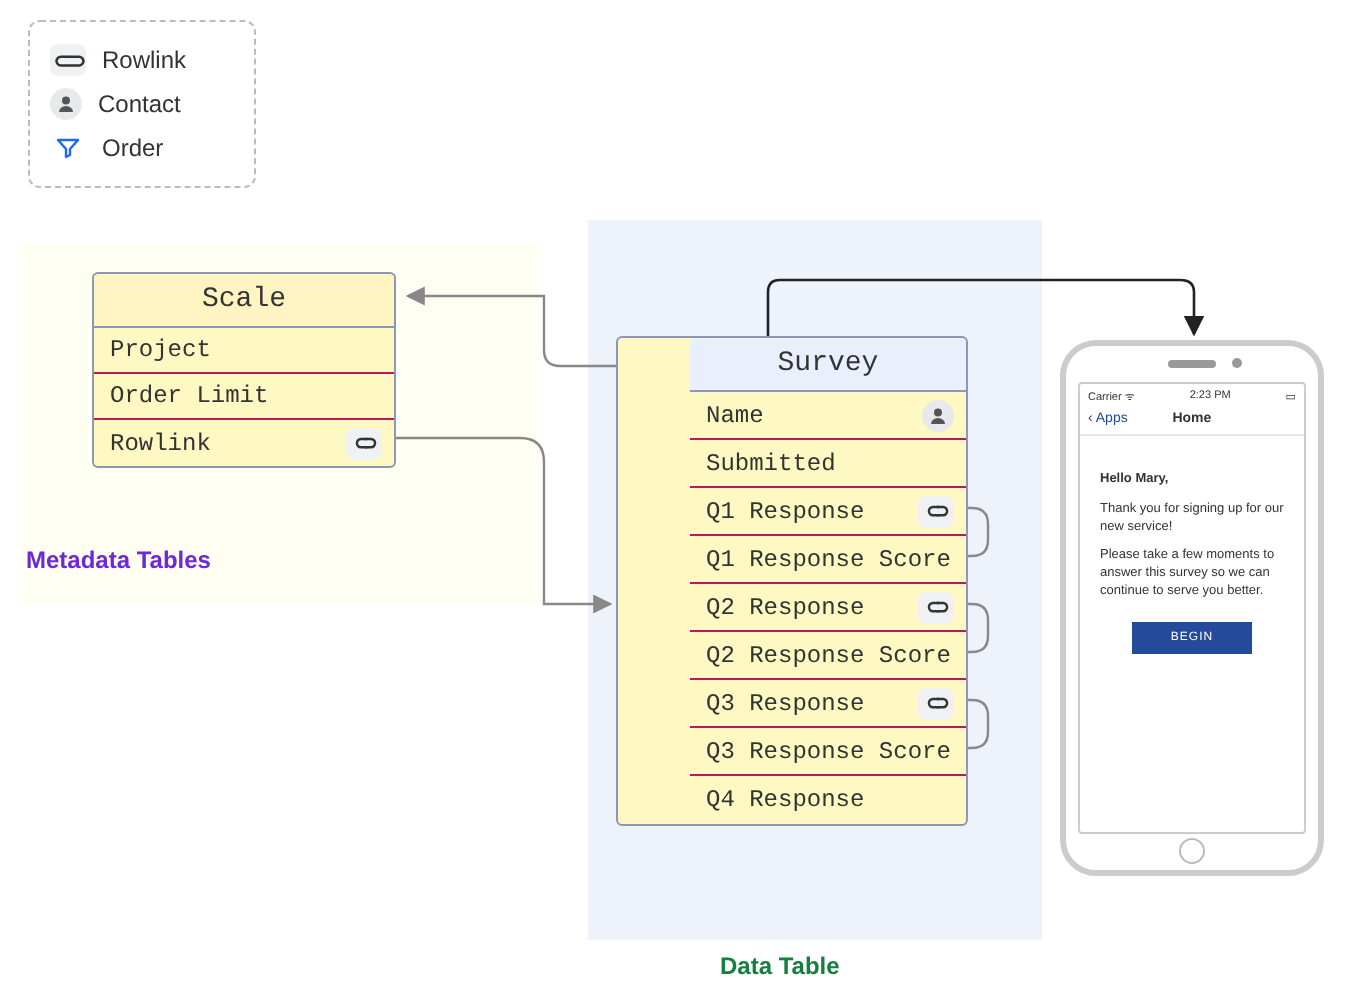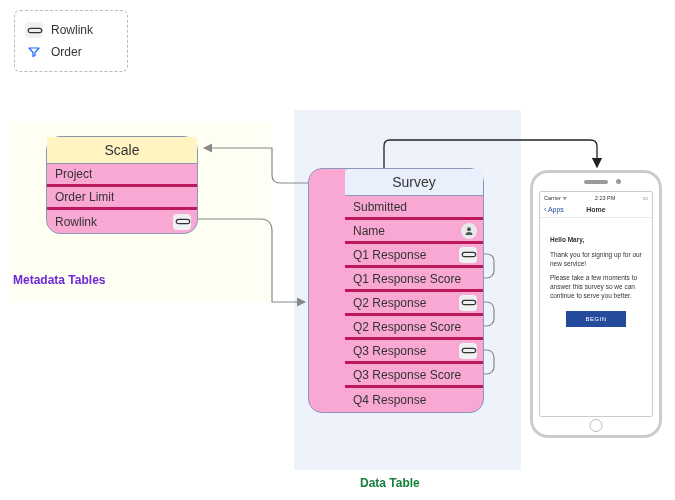--- a/index.html
+++ b/index.html
@@ -68,43 +68,44 @@
     position: absolute;
     left: 360px; top: 476px;
     font-weight: bold;
     color: #15803d;
   }
 
   
   .tbl {
     position: absolute;
     border: 1px solid #8a98b8;
-    border-radius: 14px;
-    background: #f9a8d4;
+    border-radius: 3px;
+    background: #fef9c3;
     box-sizing: border-box;
+    font-family: Liberation Mono, monospace;
   }
   .tbl .hdr {
     text-align: center;
     font-size: 14px;
     padding: 5px 0;
     border-bottom: 1px solid #8a98b8;
     border-top-left-radius: 3px;
     border-top-right-radius: 3px;
   }
   .tbl.scale { left: 46px; top: 136px; width: 152px; }
   .tbl.scale .hdr { background: #fff4c2; }
   .tbl.survey { left: 308px; top: 168px; width: 176px; padding-left: 36px; }
   .tbl.survey .hdr { background: #eaf0fb; }
   .row {
     display: flex;
     align-items: center;
     justify-content: space-between;
     height: 23px;
     padding: 0 6px 0 8px;
-    border-bottom: 3px solid #be185d;
+    border-bottom: 1px solid #be185d;
     box-sizing: border-box;
   }
   .tbl.survey .row { height: 24px; }
   .row:last-child { border-bottom: none; }
   .row .txt { white-space: nowrap; overflow: hidden; text-overflow: ellipsis; }
 
   
   .ico {
     display: inline-flex;
     align-items: center;
@@ -247,20 +248,29 @@
 
     <path d="M 198 219 L 260 219 Q 272 219 272 231 L 272 302 L 305 302" fill="none" stroke="#888" stroke-width="1.2" marker-end="url(#arrowGrey)"></path>
   </svg>
 
   <div class="legend">
     <div class="legend-row">
       <span class="ico rowlink">⊂⊃</span>
       <span class="lbl">Rowlink</span>
     </div>
     <div class="legend-row">
+      <span class="ico contact">
+        <svg width="10" height="10" viewBox="0 0 10 10">
+            <circle cx="5" cy="3.2" r="2" fill="#555"></circle>
+            <path d="M1.5 9 a3.5 3 0 0 1 7 0 z" fill="#555"></path>
+          </svg>
+      </span>
+      <span class="lbl">Contact</span>
+    </div>
+    <div class="legend-row">
       <span class="ico filter">
         <svg width="12" height="12" viewBox="0 0 12 12">
             <path d="M1 2 h10 l-4 4.5 v3 l-2 1 v-4 z" fill="none" stroke="#1a66ff" stroke-width="1.2" stroke-linejoin="round"></path>
           </svg>
       </span>
       <span class="lbl">Order</span>
     </div>
   </div>
 
   <div class="tbl scale">
@@ -272,31 +282,31 @@
       <span class="txt">Order Limit</span>
     </div>
     <div class="row">
       <span class="txt">Rowlink</span>
       <span class="ico rowlink">⊂⊃</span>
     </div>
   </div>
 
   <div class="tbl survey">
     <div class="hdr">Survey</div>
-    <div class="row">
-      <span class="txt">Submitted</span>
-    </div>
     <div class="row">
       <span class="txt">Name</span>
       <span class="ico contact">
         <svg width="10" height="10" viewBox="0 0 10 10">
             <circle cx="5" cy="3.2" r="2" fill="#555"></circle>
             <path d="M1.5 9 a3.5 3 0 0 1 7 0 z" fill="#555"></path>
           </svg>
       </span>
+    </div>
+    <div class="row">
+      <span class="txt">Submitted</span>
     </div>
     <div class="row">
       <span class="txt">Q1 Response</span>
       <span class="ico rowlink">⊂⊃</span>
     </div>
     <div class="row">
       <span class="txt">Q1 Response Score</span>
     </div>
     <div class="row">
       <span class="txt">Q2 Response</span>

